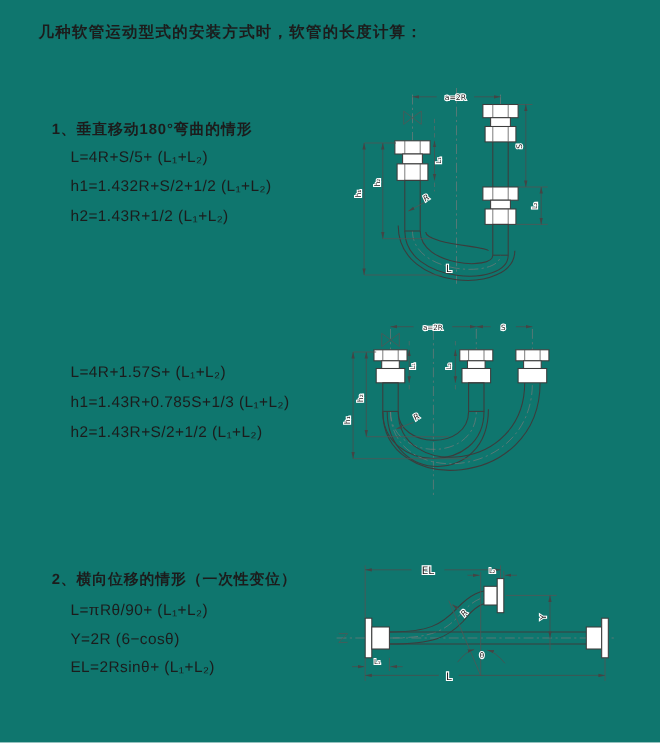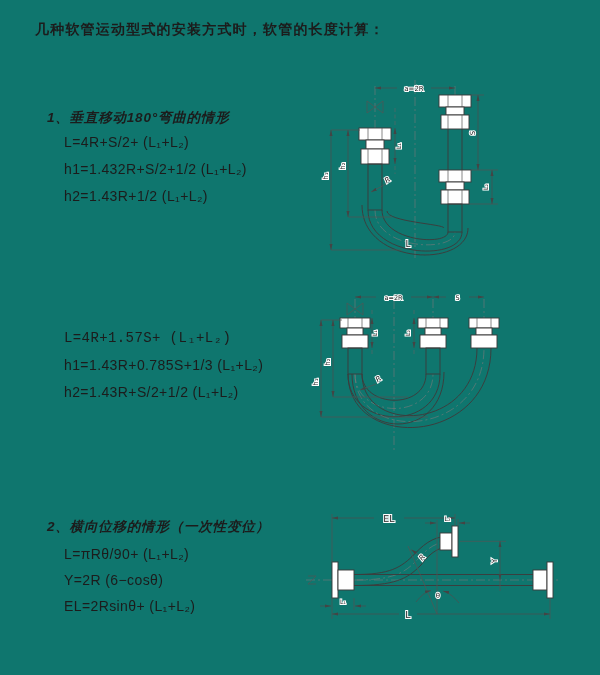--- a/index.html
+++ b/index.html
@@ -1,43 +1,43 @@
 <!DOCTYPE html>
 <html><head>
 <meta charset="utf-8">
 <style>
   html,body{margin:0;padding:0;background:#ffffff;}
   #page{position:relative;width:600px;height:675px;background:#0f766e;overflow:hidden;
         font-family:"Liberation Sans","DejaVu Sans",sans-serif;color:#1c1c1c;}
   .abs{position:absolute;white-space:nowrap;}
   .title{font-size:14px;font-weight:700;letter-spacing:1.2px;}
-  .heading{font-size:13.5px;font-weight:700;letter-spacing:0.8px;font-style:italic;}
+  .heading{font-size:13.5px;font-weight:700;letter-spacing:0.8px;}
   .formula{font-size:14px;font-weight:400;letter-spacing:0.4px;}
   svg{position:absolute;overflow:visible;}
   svg .wall{stroke:#3c3c3c;stroke-width:0.95;fill:none;}
   svg .fit{stroke:#3c3c3c;stroke-width:0.95;fill:#ffffff;}
   svg .dim{stroke:#4d4d4d;stroke-width:0.7;fill:none;}
   svg .thin{stroke:#555;stroke-width:0.7;fill:none;}
   svg .cl{stroke:#7a7a7a;stroke-width:0.6;stroke-dasharray:9 3 2 3;fill:none;}
   svg .dsh{stroke:#666;stroke-width:0.6;stroke-dasharray:4 2.5;fill:none;}
   svg text{font-family:"DejaVu Sans",sans-serif;fill:#1c1c1c;stroke:#fff;stroke-width:2px;paint-order:stroke;}
 </style>
 </head>
 <body>
 
 <div id="page">
 
   <div class="abs title" style="left:35px;top:21px;">几种软管运动型式的安装方式时，软管的长度计算：</div>
 
   <div class="abs heading" style="left:47px;top:109px;">1、垂直移动180°弯曲的情形</div>
-  <div class="abs formula" style="left:64px;top:134px;">L=4R+S/2+ (L₁+L₂)</div>
+  <div class="abs formula" style="left:64px;top:134px;">L=4R+S/5+ (L₁+L₂)</div>
   <div class="abs formula" style="left:64px;top:161px;text-align:center;">h1=1.432R+S/2+1/2 (L₁+L₂)</div>
   <div class="abs formula" style="left:64px;top:188px;">h2=1.43R+1/2 (L₁+L₂)</div>
 
-  <div class="abs formula" style="left:64px;top:330px;font-family:Liberation Mono, monospace;">L=4R+1.57S+ (L₁+L₂)</div>
+  <div class="abs formula" style="left:64px;top:330px;">L=4R+1.57S+ (L₁+L₂)</div>
   <div class="abs formula" style="left:64px;top:357px;">h1=1.43R+0.785S+1/3 (L₁+L₂)</div>
   <div class="abs formula" style="left:64px;top:384px;">h2=1.43R+S/2+1/2 (L₁+L₂)</div>
 
   <div class="abs heading" style="left:47px;top:518px;">2、横向位移的情形（一次性变位）</div>
   <div class="abs formula" style="left:64px;top:546px;">L=πRθ/90+ (L₁+L₂)</div>
   <div class="abs formula" style="left:64px;top:572px;">Y=2R (6−cosθ)</div>
   <div class="abs formula" style="left:64px;top:598px;">EL=2Rsinθ+ (L₁+L₂)</div>
 
   <svg style="left:310px;top:75px;" width="260" height="190" viewBox="310 75 260 190">
     <defs>

